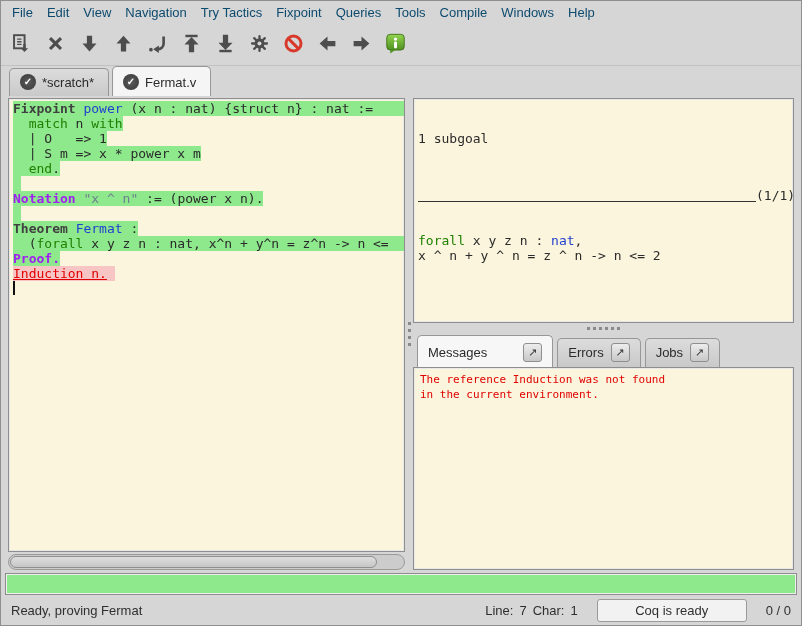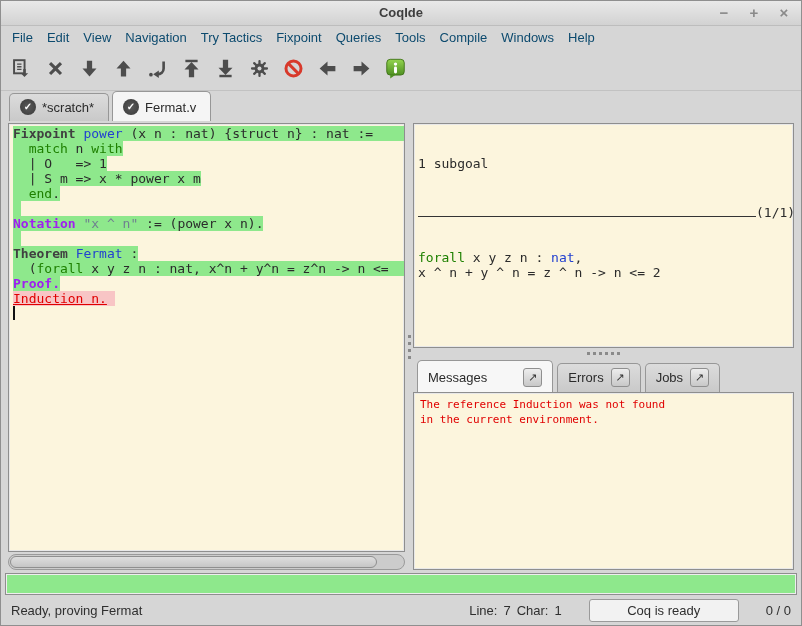--- a/index.html
+++ b/index.html
@@ -66,21 +66,21 @@
             background:linear-gradient(#dedede,#c6c6c6); border:1px solid #8f8f8f; border-radius:7px; }
 
   .vsplit { flex:0 0 8px; display:flex; flex-direction:column; align-items:center;
             justify-content:center; gap:4px; }
   .dot { width:3px; height:3px; background:#8a8a8a; }
 
   .right-col { flex:1 1 auto; display:flex; flex-direction:column; min-width:0; }
   .goal-pane { flex:0 0 225px; padding:2px 4px; overflow:hidden;
                font-family:"DejaVu Sans Mono", monospace; font-size:13px; line-height:15px;
                white-space:pre; }
-  .goal-sep { display:flex; align-items:flex-start; height:15px; margin-top:4px; }
+  .goal-sep { display:flex; align-items:center; height:15px; margin-top:12px; }
   .goal-sep-line { flex:0 0 338px; border-bottom:1px solid #333; height:12px; }
   .hsplit { flex:0 0 11px; display:flex; align-items:center; justify-content:center; gap:3px; }
   .hsplit .dot { width:3px; height:3px; }
 
   .msg-notebook { flex:1 1 auto; display:flex; flex-direction:column; min-height:0; }
   .msg-tabbar { flex:0 0 33px; display:flex; align-items:flex-end; padding-left:4px; }
   .mtab { display:flex; align-items:center; gap:7px; padding:4px 10px 5px 10px; margin-right:4px;
           border:1px solid #979797; border-bottom:none; border-radius:5px 5px 0 0;
           background:linear-gradient(#dcdcdc,#c9c9c9); }
   .mtab.active { background:#f7f7f7; padding-top:7px;gap:36px; }
@@ -91,35 +91,27 @@
                  font-family:"DejaVu Sans Mono", monospace; font-size:11px; line-height:15px;
                  color:#e00000; white-space:pre; }
 
   
   .progress { flex:0 0 22px; margin:3px 4px 1px 4px; border:1px solid #8e8e8e;
               background:#8ee88c; box-shadow:0 0 0 1px #eee inset; }
   .statusbar { flex:0 0 29px; display:flex; align-items:center; padding:0 10px; color:#2f2f2f; }
   .status-left { flex:1 1 auto; }
   .status-right { display:flex; align-items:center; gap:6px; }
   .coq-status-btn { border:1px solid #9a9a9a; border-radius:3px; background:#f2f2f2;
-                    padding:3px 0; width:150px; text-align:center; margin:0 21px; }
+                    padding:3px 0; width:150px; text-align:center; margin:0 13px; }
 </style>
 </head>
 <body>
 
 <div class="window">
 
-  <div class="titlebar">
-    <div class="title">CoqIde</div>
-    <div class="win-controls" id="win-controls">
-        <div class="win-btn">−</div>
-        <div class="win-btn">+</div>
-        <div class="win-btn">×</div>
-      </div>
-  </div>
 
   <div class="menubar" id="menubar">
       <div class="menu-item">File</div>
       <div class="menu-item">Edit</div>
       <div class="menu-item">View</div>
       <div class="menu-item">Navigation</div>
       <div class="menu-item">Try Tactics</div>
       <div class="menu-item">Fixpoint</div>
       <div class="menu-item">Queries</div>
       <div class="menu-item">Tools</div>

